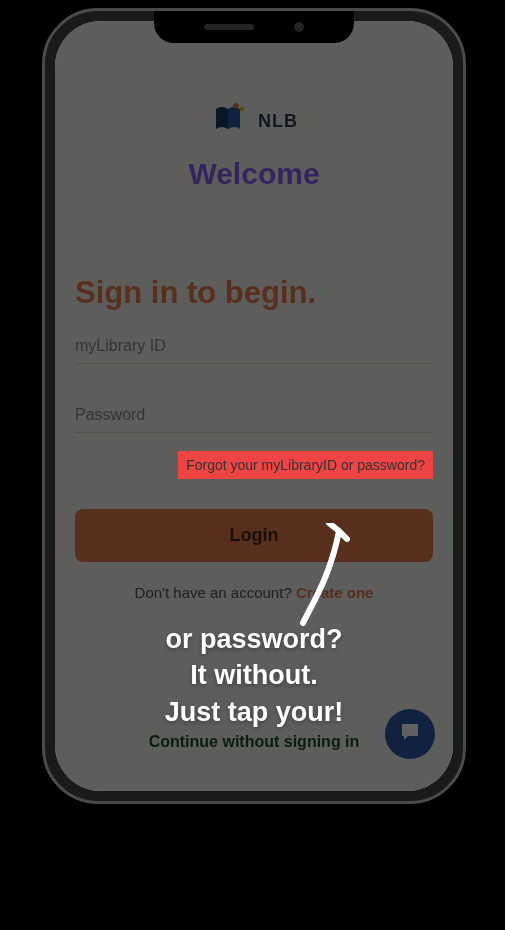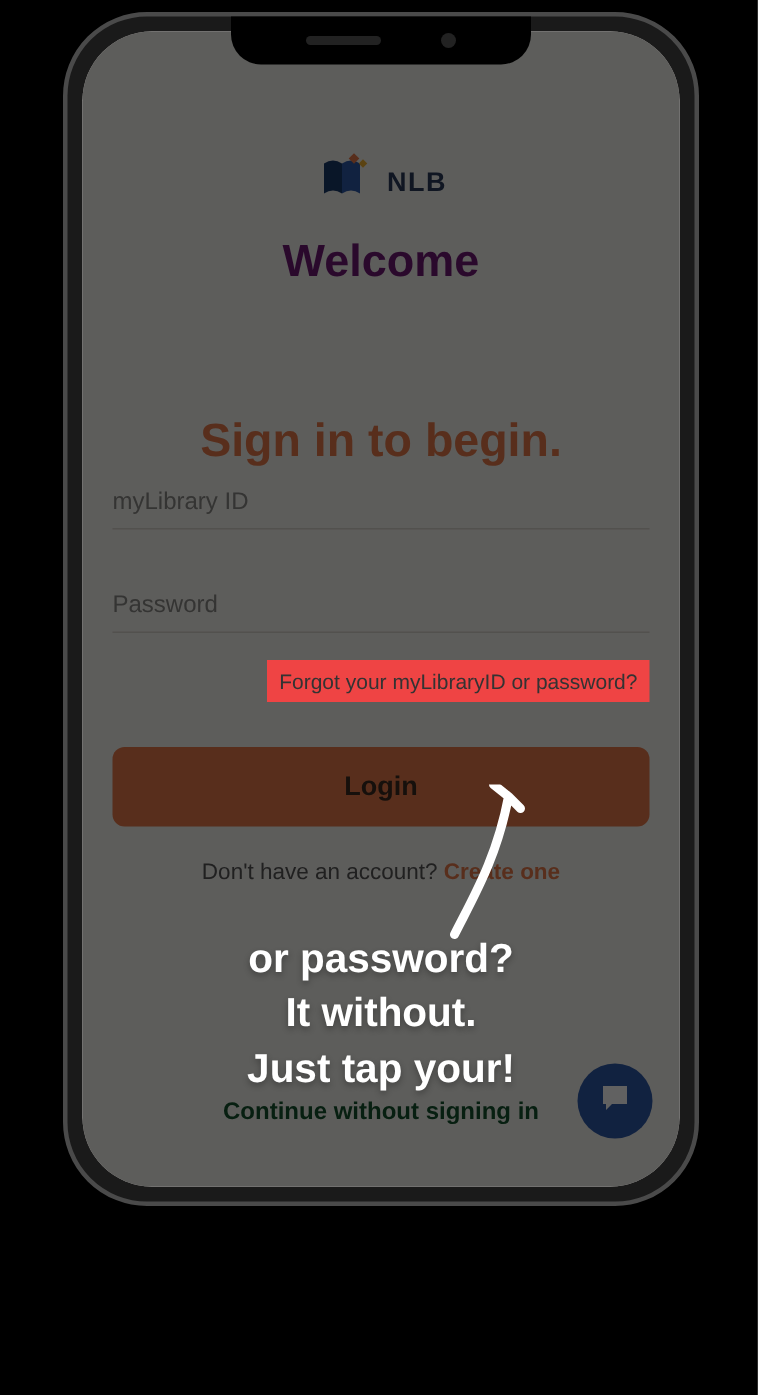--- a/index.html
+++ b/index.html
@@ -80,32 +80,31 @@
   .logo-text {
     font-weight: 700;
     color: #2a3a5a;
     font-size: 18px;
     letter-spacing: 1px;
   }
   .welcome {
     text-align: center;
     font-size: 30px;
     font-weight: 800;
-    color: #701a75;
+    color: #8b5cf6;
     margin-top: 14px;
   }
   .signin {
-    text-align: center;
     font-size: 31px;
     font-weight: 800;
     color: #e67a4a;
     margin-top: 84px;
   }
   .field {
-    margin-top: 14px;
+    margin-top: 26px;
     border-bottom: 1px solid #d8d4ce;
     padding-bottom: 8px;
   }
   .field-label {
     color: #8a8a86;
     font-size: 16px;
   }
   .field.second { margin-top: 42px; }
   .forgot-row {
     margin-top: 18px;

